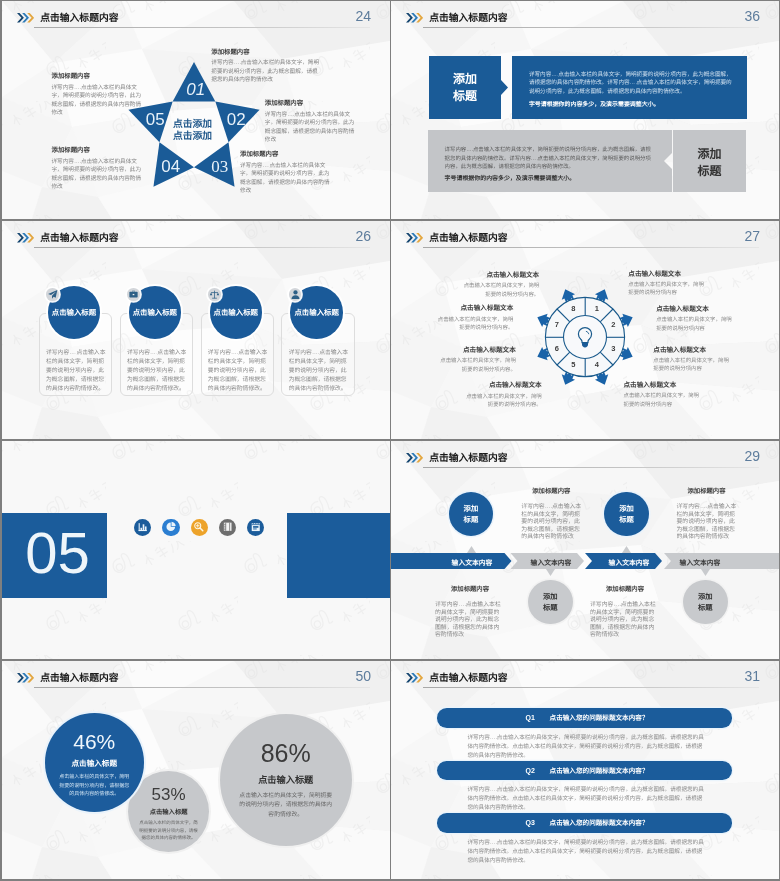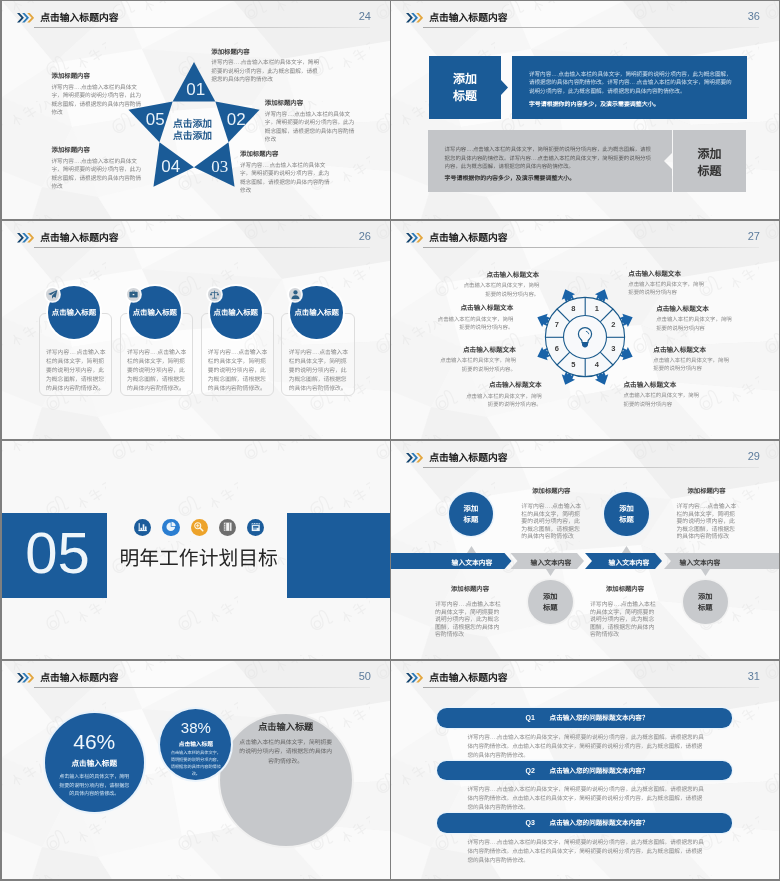--- a/index.html
+++ b/index.html
@@ -5,21 +5,21 @@
   html,body{margin:0;padding:0;}
   body{width:780px;height:881px;overflow:hidden;background:#7f7f7f;
        font-family:"Liberation Sans","DejaVu Sans",sans-serif;}
   .grid{position:absolute;left:0;top:0;width:616px;height:881px;}
   .slide{position:absolute;background:#f8f8f8;overflow:hidden;width:388px;height:218px;}
   .bg{position:absolute;left:0;top:0;width:388px;height:218px;}
   .bg svg{display:block;}
 
   .hdr-title{position:absolute;left:38.2px;top:10.2px;font-size:9.8px;font-weight:bold;
       color:#1a1a1a;letter-spacing:0;line-height:13px;}
-  .hdr-num{position:absolute;right:19px;top:8.5px;font-size:11px;color:#5d7c9c;line-height:12px;}
+  .hdr-num{position:absolute;right:19px;top:8.5px;font-size:14px;color:#5d7c9c;line-height:12px;}
   .hdr-rule{position:absolute;left:32px;top:26px;width:336px;height:1px;
       background:linear-gradient(to right,#a8a8a8 0%,#c4c4c4 60%,#e6e6e6 100%);}
   .chev{position:absolute;left:15.3px;top:12.3px;line-height:0;}
 
   .t{position:absolute;}
   .ttl{font-weight:bold;color:#3f3f3f;}
   .bd{color:#838383;}
   .ell{display:inline-block;width:1.25em;overflow:hidden;white-space:nowrap;vertical-align:bottom;}
 
   
@@ -152,21 +152,21 @@
           <polygon points="103.4,80.1 109.4,124.6 68.9,105.2"></polygon>
           <polygon points="68.9,105.2 28.4,124.6 34.4,80.1"></polygon>
           <polygon points="34.4,80.1 3.4,47.6 47.6,39.5"></polygon>
         </g>
       </svg>
     </div>
     <div class="star-ctr">
       <div>点击添加</div>
       <div>点击添加</div>
     </div>
-    <div class="sn" style="left:184.3px;top:80.1px;">01</div>
+    <div class="sn" style="left:184.3px;top:80.1px;font-style:italic;">01</div>
     <div class="sn" style="left:224.8px;top:109.6px;">02</div>
     <div class="sn" style="left:209.3px;top:157.1px;font-family:Liberation Serif, serif;">03</div>
     <div class="sn" style="left:159.3px;top:157.1px;">04</div>
     <div class="sn" style="left:143.8px;top:109.6px;">05</div>
 
     <div class="t" style="left:209.3px;top:45.5px;width:110px;">
       <div class="ttl" style="font-size:6.4px;">添加标题内容</div>
       <div class="bd" style="font-size:5.6px;line-height:8.6px;margin-top:2.5px;">详写内容<span class="ell">……</span>点击输入本栏的具体文字，简明扼要的说明分项内容，此为概念图解，请根据您的具体内容酌情修改</div>
     </div>
     <div class="t" style="left:262.8px;top:97px;width:91.5px;">
@@ -459,21 +459,20 @@
           <g stroke="#1b5c9b" stroke-width="1">
             <path d="M4.6 2v2.2M8 2v2.2M11.4 2v2.2"></path>
           </g>
           <g fill="#1b5c9b">
             <rect x="2.4" y="4.6" width="11.2" height="1.1"></rect>
             <rect x="4.3" y="7.1" width="7.4" height="2.3"></rect>
             <rect x="4.3" y="10.4" width="5" height="1.3"></rect>
           </g>
         </svg>
       </div>
-    <div class="d-title" style="left:117.5px;top:104.5px;">明年工作计划目标</div>
   </div>
 
   <div class="slide" id="s29" style="left:391px;top:441px;">
     <div class="bg">
       <svg width="388" height="218" viewBox="0 0 388 218">
           <use href="#poly"></use>
           <rect width="388" height="218" fill="url(#wmpat)" opacity="0.42"></rect>
         </svg>
     </div>
     <div>
@@ -567,36 +566,37 @@
         <path d="M0 0 L4.4 4.8 L0 9.6 L2.5 9.6 L6.9 4.8 L2.5 0 Z" fill="#14456f"></path>
         <path d="M5.1 0 L9.5 4.8 L5.1 9.6 L7.6 9.6 L12 4.8 L7.6 0 Z" fill="#2f7cb8"></path>
         <path d="M10.2 0 L14.6 4.8 L10.2 9.6 L12.7 9.6 L17.1 4.8 L12.7 0 Z" fill="#e3a63f"></path>
           </svg></span>
       <div class="hdr-title">点击输入标题内容</div>
       <div class="hdr-num">50</div>
       <div class="hdr-rule"></div>
     </div>
 
     <div class="bub" style="left:217.8px;top:52.8px;width:131.9px;height:131.9px;background:#c6c8cb;box-shadow:0 0 0 2px #f0f0f0;">
+      <div class="p" style="margin-top:26px;font-size:25px;line-height:27px;color:#3c3c3c;">86%</div>
       <div class="h" style="margin-top:5px;font-size:9.2px;color:#333;">点击输入标题</div>
       <div style="margin:5px auto 0;width:94px;font-size:5.8px;line-height:9.5px;color:#666;">点击输入本栏的具体文字，简明扼要的说明分项内容，请根据您的具体内容酌情修改。</div>
     </div>
 
+    <div class="bub" style="left:126.2px;top:110.2px;width:80.8px;height:80.8px;background:#c6c8cb;box-shadow:0 0 0 2px #f0f0f0;">
+      <div class="p" style="margin-top:14px;font-size:17px;line-height:19px;color:#3c3c3c;">53%</div>
+      <div class="h" style="margin-top:3px;font-size:6.3px;color:#333;">点击输入标题</div>
+      <div style="margin:3px auto 0;width:60px;font-size:4.5px;line-height:7.4px;color:#666;">点击输入本栏的具体文字，简明扼要的说明分项内容，请根据您的具体内容酌情修改。</div>
+    </div>
 
     <div class="bub" style="left:42.9px;top:52.4px;width:98.7px;height:98.7px;background:#1c5c9c;box-shadow:0 0 0 2px #eaf3fb;">
       <div class="p" style="margin-top:17px;font-size:21px;line-height:23px;color:#f0f7fc;">46%</div>
       <div class="h" style="margin-top:4px;font-size:7.6px;color:#fff;">点击输入标题</div>
       <div style="margin:4px auto 0;width:74px;font-size:5px;line-height:8.2px;color:#cfe2f1;">点击输入本栏的具体文字，简明扼要的说明分项内容，请根据您的具体内容酌情修改。</div>
     </div>
 
-    <div class="bub" style="left:158.3px;top:48.3px;width:71.1px;height:71.1px;background:#1c5c9c;box-shadow:0 0 0 2px #eaf3fb;">
-      <div class="p" style="margin-top:10px;font-size:15px;line-height:17px;color:#f0f7fc;">38%</div>
-      <div class="h" style="margin-top:2.5px;font-size:5.7px;color:#fff;">点击输入标题</div>
-      <div style="margin:2.5px auto 0;width:54px;font-size:4.2px;line-height:6.8px;color:#cfe2f1;">点击输入本栏的具体文字，简明扼要的说明分项内容，请根据您的具体内容酌情修改。</div>
-    </div>
   </div>
 
   <div class="slide" id="s31" style="left:391px;top:661px;">
     <div class="bg">
       <svg width="388" height="218" viewBox="0 0 388 218">
           <use href="#poly"></use>
           <rect width="388" height="218" fill="url(#wmpat)" opacity="0.42"></rect>
         </svg>
     </div>
     <div>

